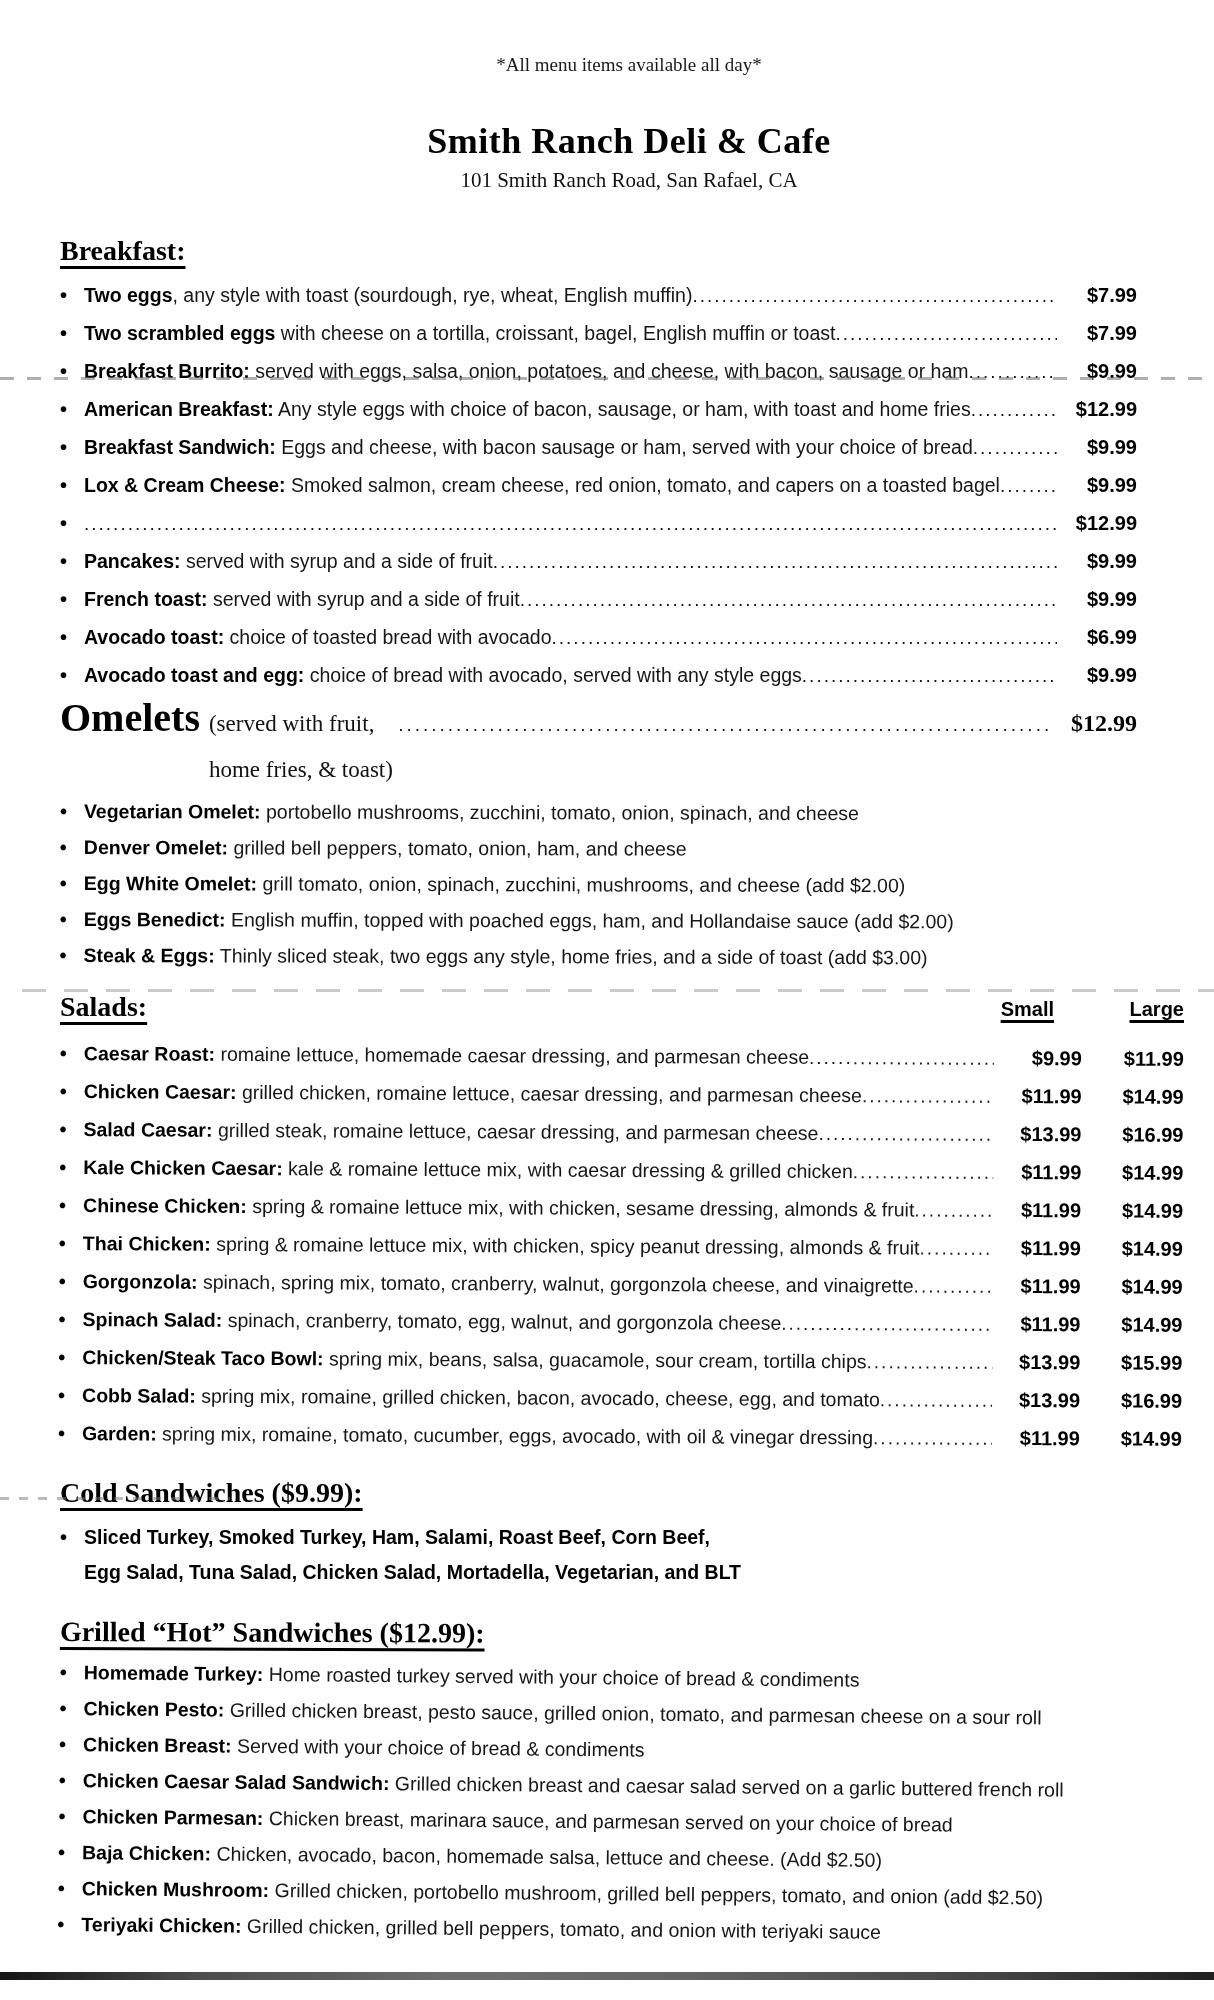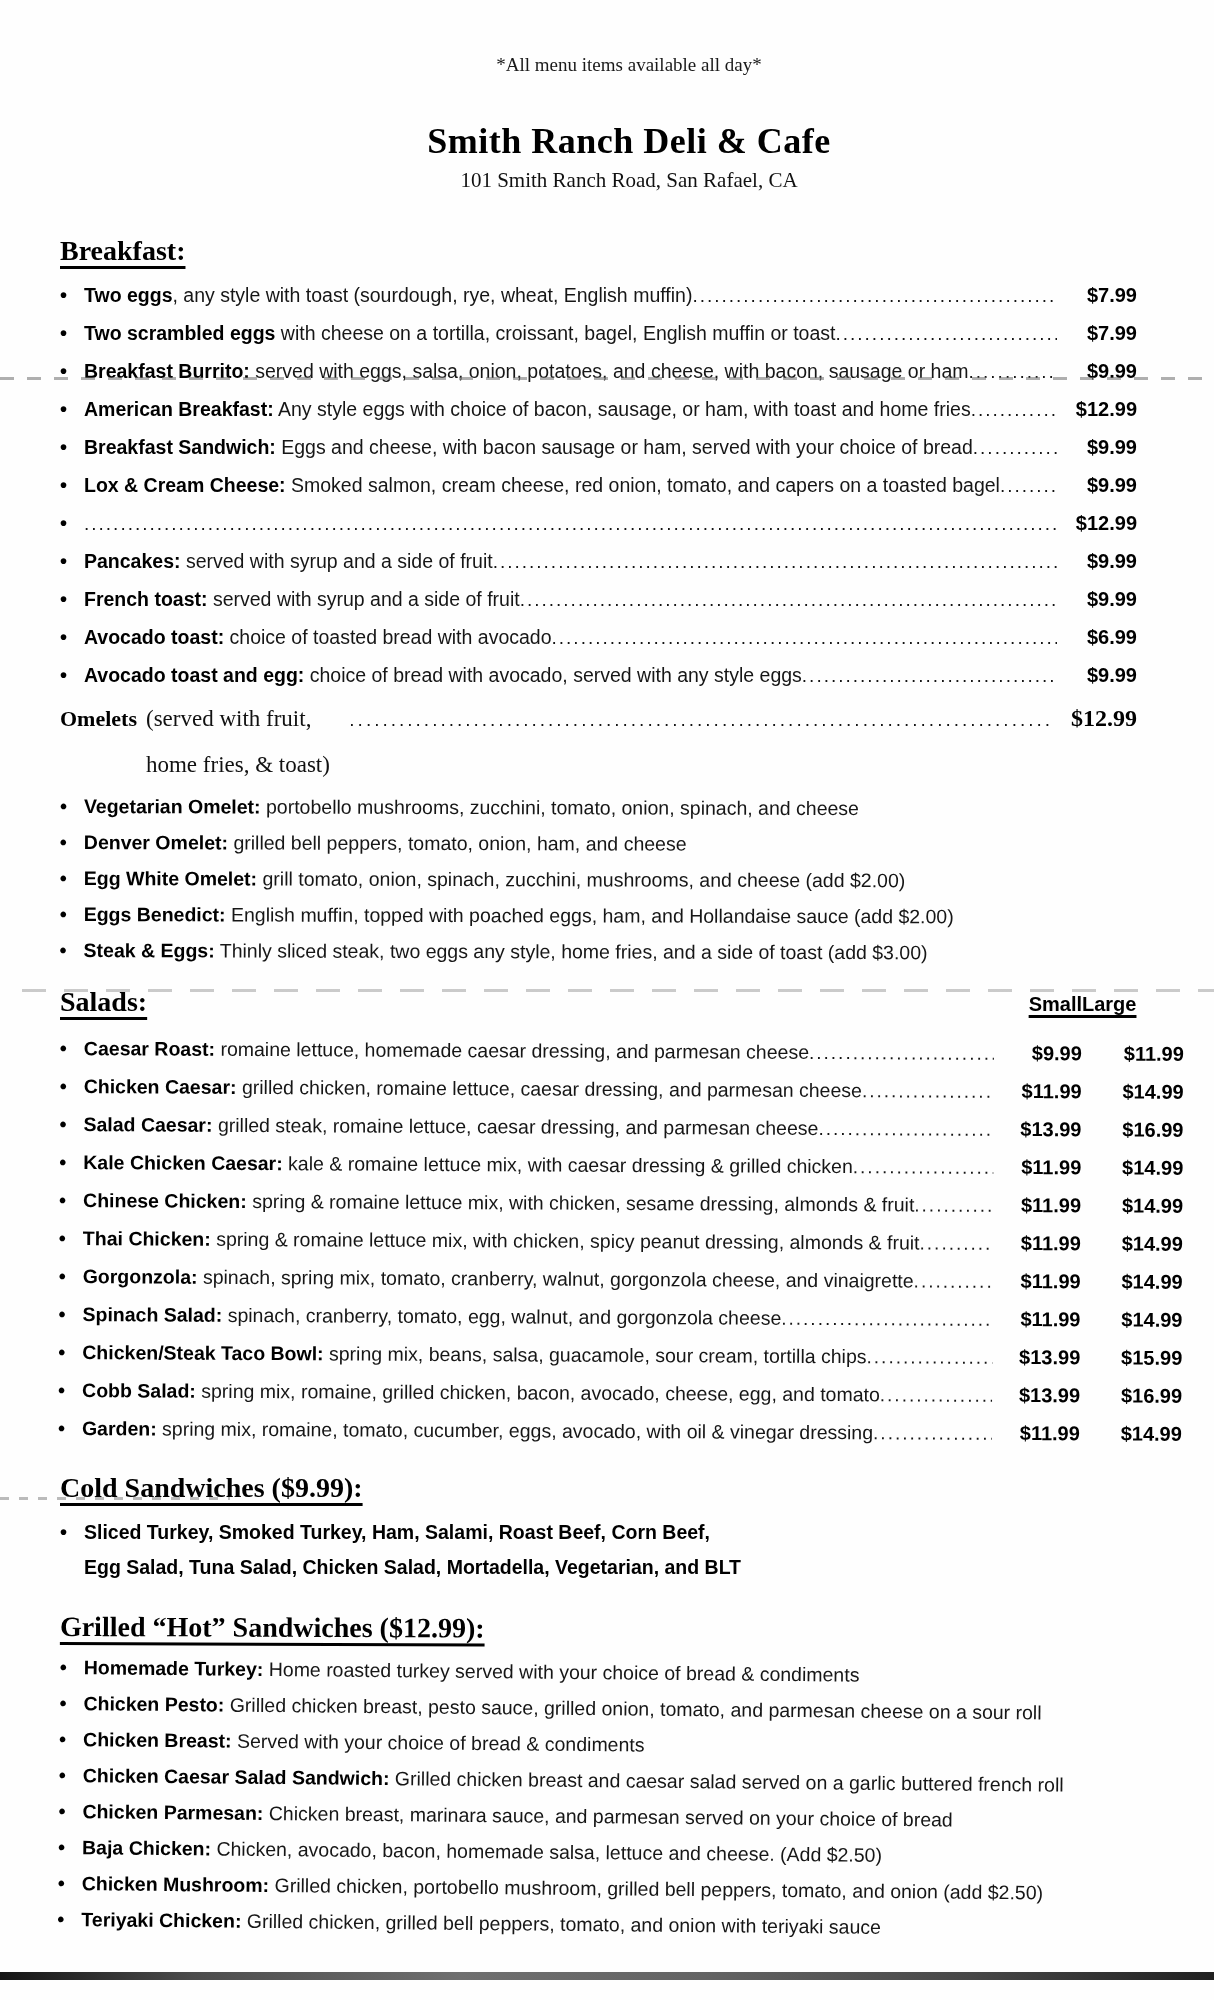--- a/index.html
+++ b/index.html
@@ -33,32 +33,32 @@
   .txt b{font-weight:700;color:#000;}
   .leader{flex:1 1 auto;min-width:6px;overflow:hidden;white-space:nowrap;color:#141414;}
   .leader::after{content:"....................................................................................................................................................";letter-spacing:2px;font-size:19px;}
   .price{flex:0 0 auto;text-align:right;font-weight:700;color:#000;font-size:20px;}
   .bk .price{width:80px;}
   .sal .price.sm{width:88px;}
   .sal .price.lg{width:102px;}
 
   
   .om-head{display:flex;align-items:baseline;line-height:46px;padding:0 55px 0 0;}
-  .om-title{font-family:"Liberation Serif",serif;font-weight:700;font-size:22px;color:#000;}
+  .om-title{font-family:"Liberation Serif",serif;font-weight:700;font-size:40px;color:#000;}
   .om-sub{font-family:"Liberation Serif",serif;font-size:23px;margin-left:9px;color:#111;}
   .om-head .leader::after{letter-spacing:3px;}
   .om-price{flex:0 0 86px;text-align:right;font-family:"Liberation Serif",serif;font-weight:700;font-size:24px;color:#000;}
 
   
-  .sal-head{display:flex;align-items:baseline;margin-top:18px;padding-right:8px;}
+  .sal-head{display:flex;align-items:baseline;margin-top:18px;padding-right:8px;gap:28px;}
   .sal-head .spacer{flex:1 1 auto;}
   .col-h{flex:0 0 auto;font-weight:700;font-size:20px;color:#000;
          text-decoration:underline;text-decoration-thickness:2.5px;text-underline-offset:4px;}
   .col-h.sm{width:88px;text-align:right;}
-  .col-h.lg{width:102px;}
+  .col-h.lg{width:102px;text-align:right;}
 
   
   .cold-item .txt{white-space:normal;font-weight:700;color:#000;max-width:660px;line-height:35px;}
   ul.cold{margin-top:10px;}
 
   
   ul.om{transform:rotate(.15deg);transform-origin:0 0;}
   ul.sal{transform:rotate(.3deg);transform-origin:0 0;}
   ul.gr{transform:rotate(.55deg);transform-origin:0 0;}
   .mt-grilled h2{transform:rotate(.2deg);transform-origin:0 0;}

